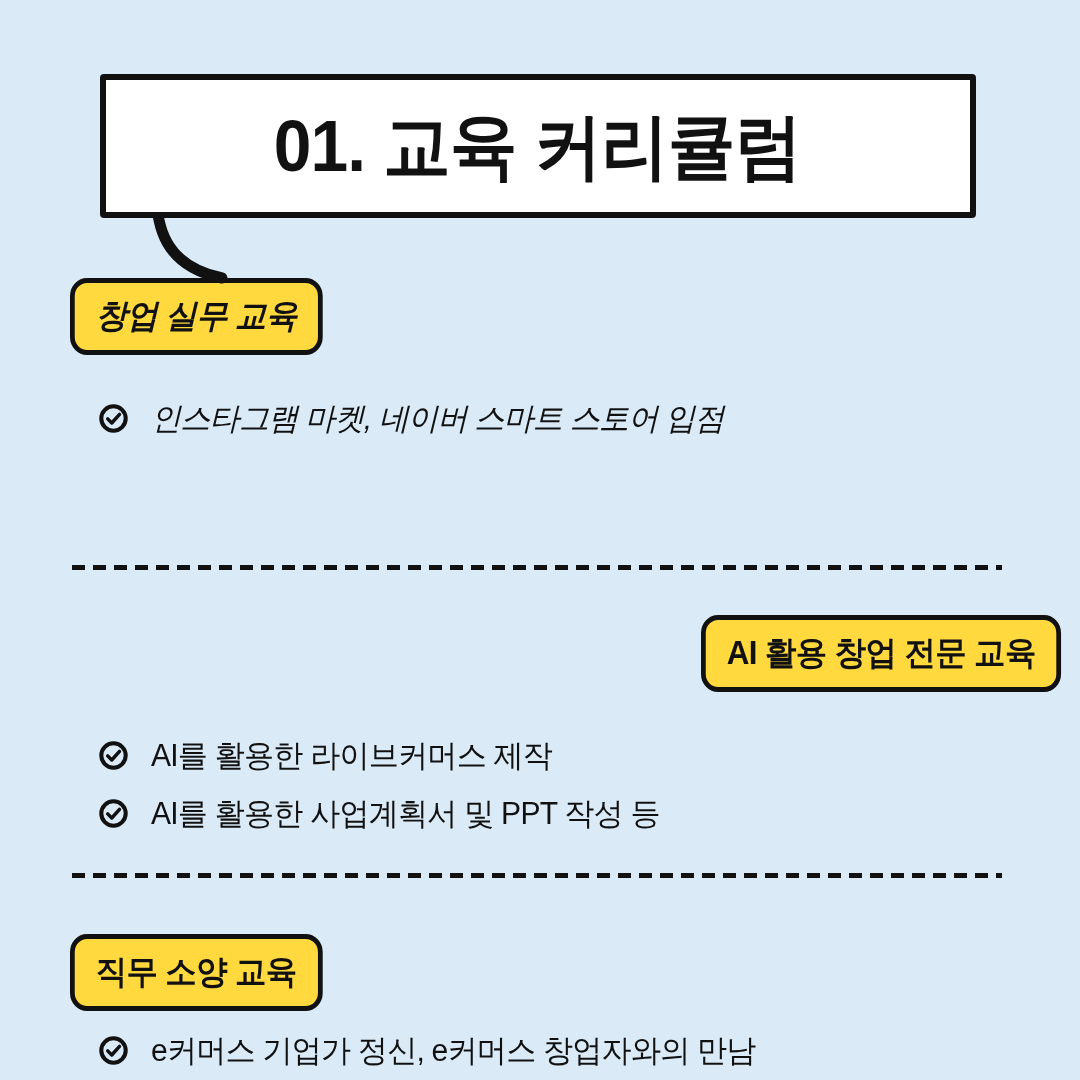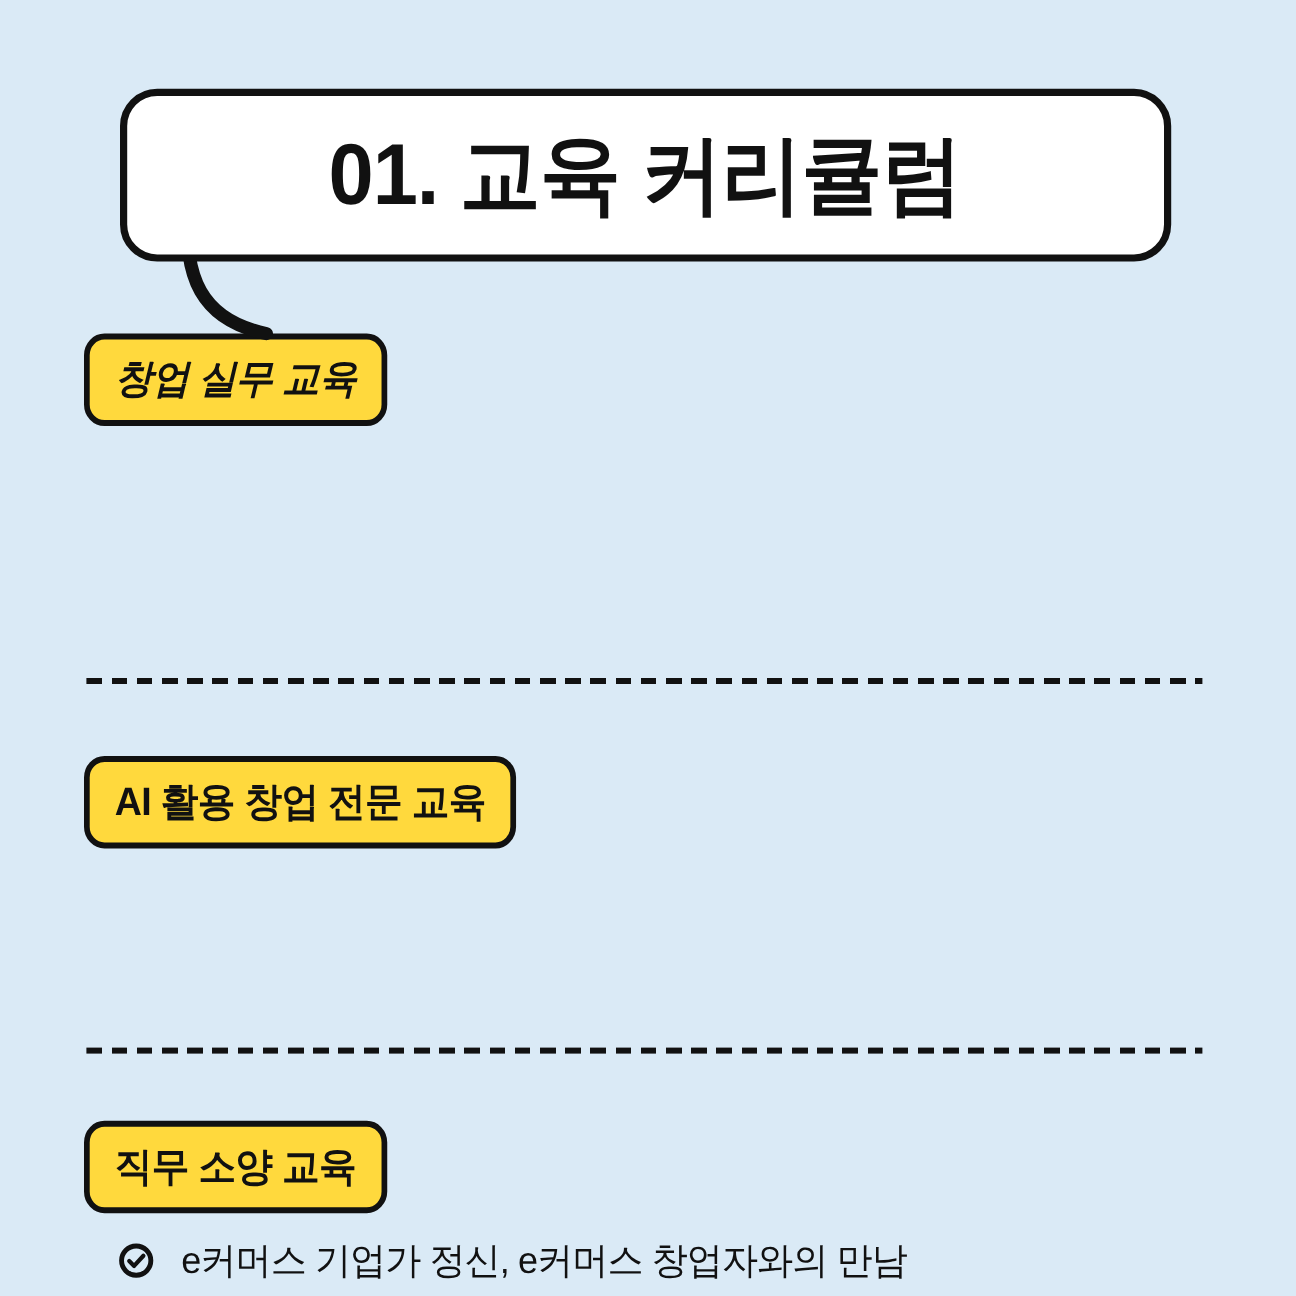--- a/index.html
+++ b/index.html
@@ -32,21 +32,21 @@
     top: 74px;
     width: 876px;
     height: 144px;
   }
   .title-box {
     position: absolute;
     inset: 0;
     box-sizing: border-box;
     background: #ffffff;
     border: 6px solid #111111;
-    border-radius: 31px;
+    border-radius: 4px;
     display: flex;
     align-items: center;
     justify-content: center;
     z-index: 2;
   }
   .title-text {
     font-family: "Liberation Sans", "DejaVu Sans", sans-serif;
     font-weight: 900;
     font-size: 72px;
     letter-spacing: -1px;
@@ -149,28 +149,49 @@
       <path d="M 26 14 C 26 52, 34 92, 92 104" fill="none" stroke="#111111" stroke-width="11" stroke-linecap="round"></path>
     </svg>
     <div class="title-box">
       <span class="title-text">01. 교육 커리큘럼</span>
     </div>
   </div>
 
   <div class="section" id="section-1" style="top:278px;font-style:italic;">
     <div class="badge">창업 실무 교육</div>
     <ul class="items" style="margin-top:36px;">
+      <li class="item">
+        <svg class="check-icon" viewBox="0 0 32 32" xmlns="http://www.w3.org/2000/svg">
+          <circle cx="16" cy="16" r="12.6" fill="none" stroke="#111111" stroke-width="4.2"></circle>
+          <path d="M 10 16.4 L 14.2 20.6 L 22.2 11.8" fill="none" stroke="#111111" stroke-width="3.6" stroke-linecap="round" stroke-linejoin="round"></path>
+        </svg>
+        <span class="item-text">인스타그램 마켓, 네이버 스마트 스토어 입점</span>
+      </li>
     </ul>
   </div>
 
   <div class="divider" style="top:565px;"></div>
 
-  <div class="section" id="section-2" style="top:630px;">
+  <div class="section" id="section-2" style="top:615px;text-align:right;">
     <div class="badge">AI 활용 창업 전문 교육</div>
     <ul class="items" style="margin-top:34px;">
+      <li class="item">
+        <svg class="check-icon" viewBox="0 0 32 32" xmlns="http://www.w3.org/2000/svg">
+          <circle cx="16" cy="16" r="12.6" fill="none" stroke="#111111" stroke-width="4.2"></circle>
+          <path d="M 10 16.4 L 14.2 20.6 L 22.2 11.8" fill="none" stroke="#111111" stroke-width="3.6" stroke-linecap="round" stroke-linejoin="round"></path>
+        </svg>
+        <span class="item-text">AI를 활용한 라이브커머스 제작</span>
+      </li>
+      <li class="item">
+        <svg class="check-icon" viewBox="0 0 32 32" xmlns="http://www.w3.org/2000/svg">
+          <circle cx="16" cy="16" r="12.6" fill="none" stroke="#111111" stroke-width="4.2"></circle>
+          <path d="M 10 16.4 L 14.2 20.6 L 22.2 11.8" fill="none" stroke="#111111" stroke-width="3.6" stroke-linecap="round" stroke-linejoin="round"></path>
+        </svg>
+        <span class="item-text">AI를 활용한 사업계획서 및 PPT 작성 등</span>
+      </li>
     </ul>
   </div>
 
   <div class="divider" style="top:873px;"></div>
 
   <div class="section" id="section-3" style="top:934px;">
     <div class="badge">직무 소양 교육</div>
     <ul class="items" style="margin-top:14px;">
       <li class="item">
         <svg class="check-icon" viewBox="0 0 32 32" xmlns="http://www.w3.org/2000/svg">

